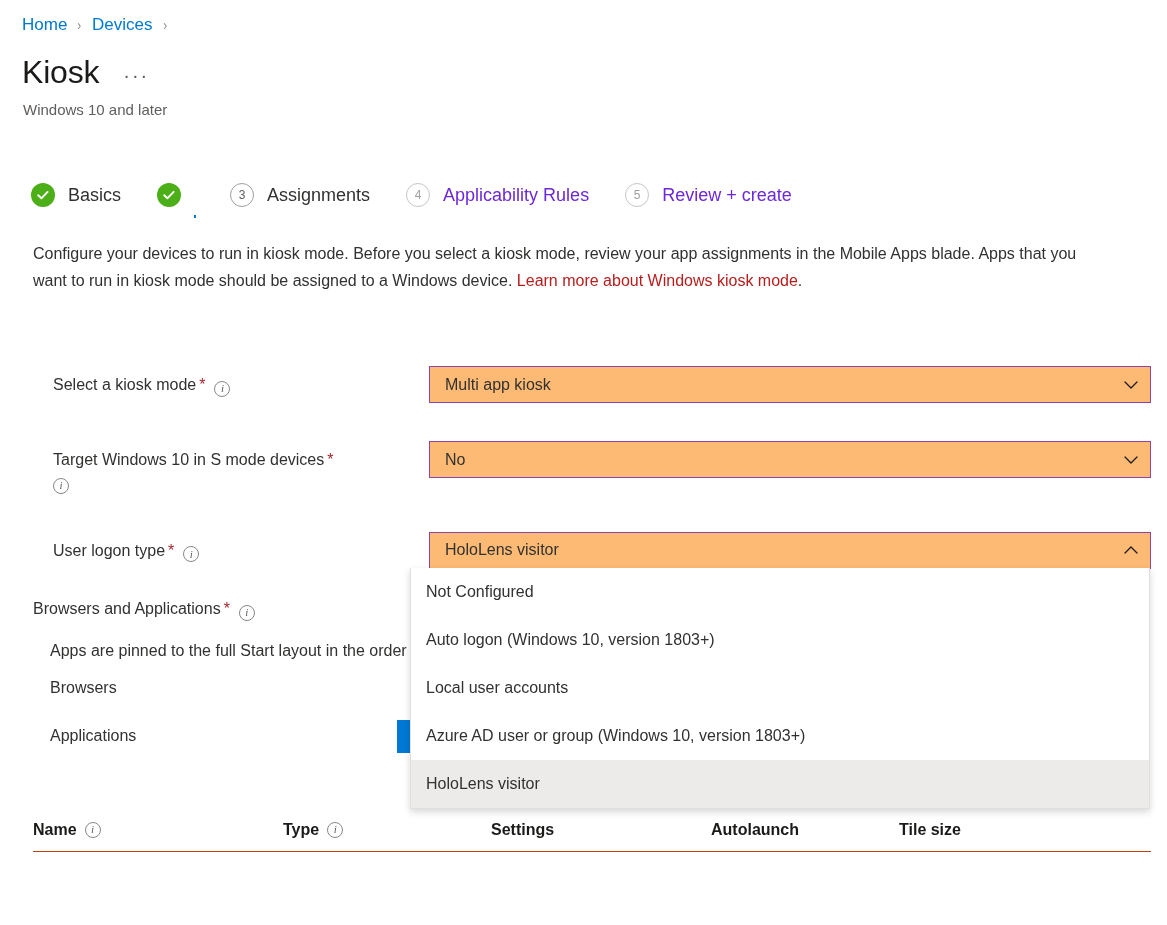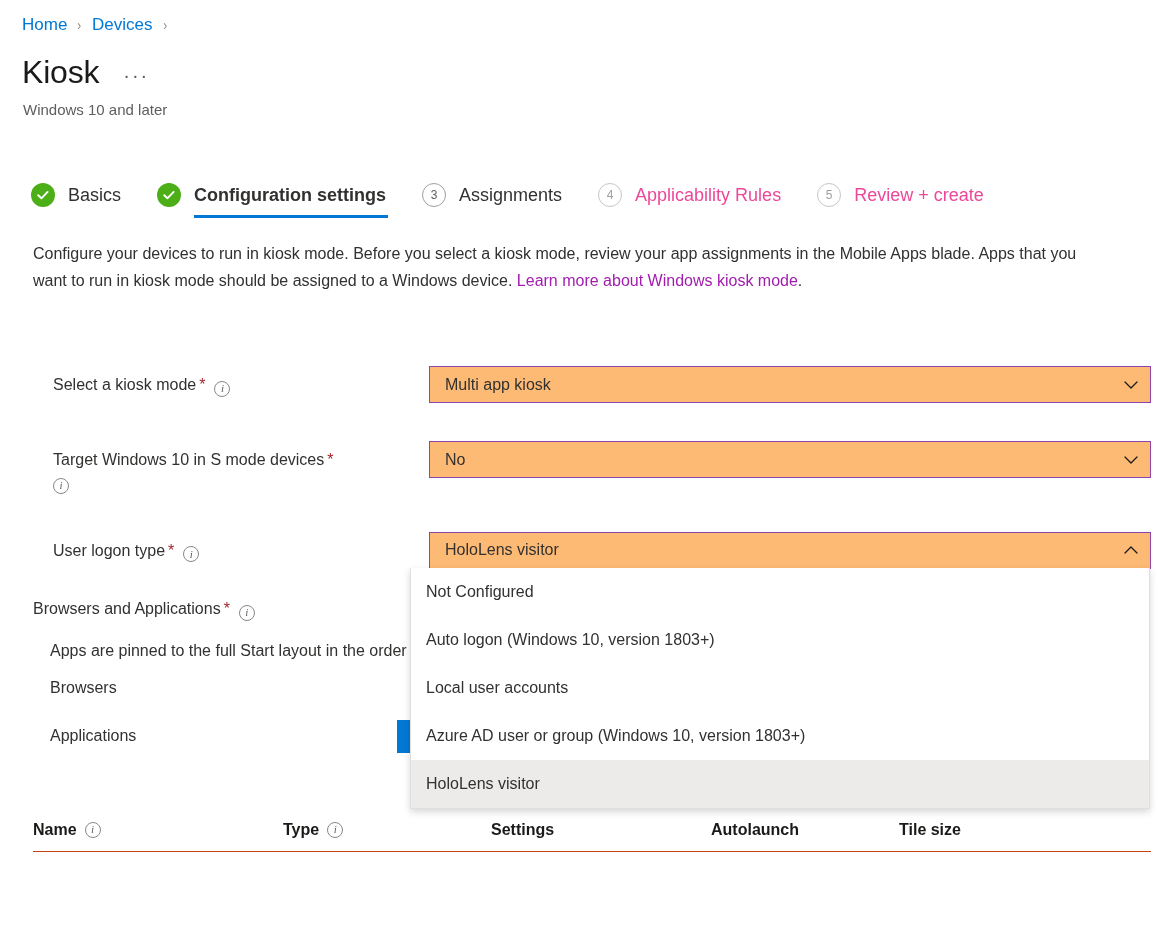--- a/index.html
+++ b/index.html
@@ -114,42 +114,42 @@
     border-color: #c8c6c4;
     color: #a19f9d;
   }
   .step .label {
     font-size: 18px;
     line-height: 24px;
     color: #323130;
     white-space: nowrap;
   }
   .step.active .label { font-weight: 700; }
-  .step .label.dim { color: #ec4899; }
+  .step .label.dim { color: #6d28d9; }
   .step .underline {
     position: absolute;
     left: 37px;
     right: 0;
     bottom: 0;
     height: 3px;
     background: #0078d4;
   }
 
   
   .description {
     position: absolute;
     top: 240px;
     left: 33px;
     width: 1070px;
     font-size: 16px;
     line-height: 27px;
     color: #323130;
   }
   .inline-link {
-    color: #a21caf;
+    color: #b91c1c;
     cursor: pointer;
   }
 
   
   .form {
     position: absolute;
     top: 366px;
     left: 33px;
     width: 1118px;
   }
@@ -322,21 +322,20 @@
     </span>
     <span class="label">Basics</span>
   </div>
 
   <div class="step active">
     <span class="marker done">
       <svg width="14" height="14" viewBox="0 0 14 14" aria-hidden="true">
         <path d="M2.2 7.2 L5.4 10.3 L11.6 3.9" fill="none" stroke="#ffffff" stroke-width="1.9" stroke-linecap="round" stroke-linejoin="round"></path>
       </svg>
     </span>
-    <span class="label">Configuration settings</span>
     <span class="underline"></span>
   </div>
 
   <div class="step">
     <span class="marker num">3</span>
     <span class="label">Assignments</span>
   </div>
 
   <div class="step">
     <span class="marker num dim">4</span>

